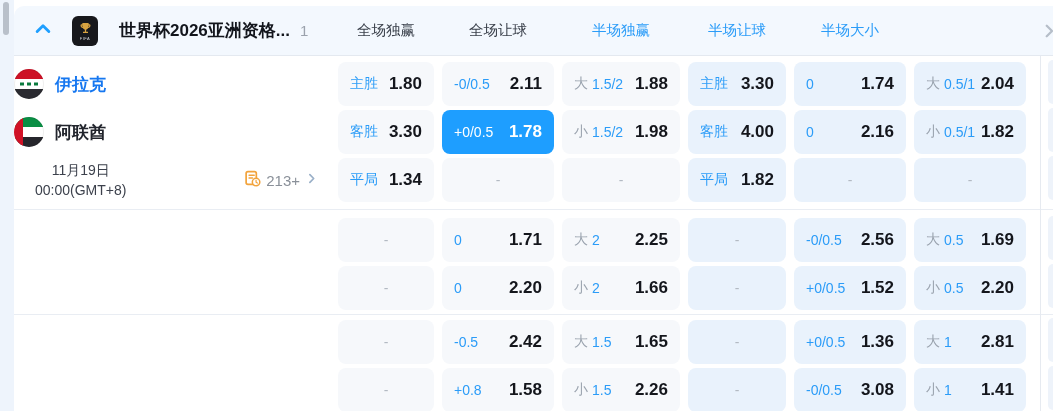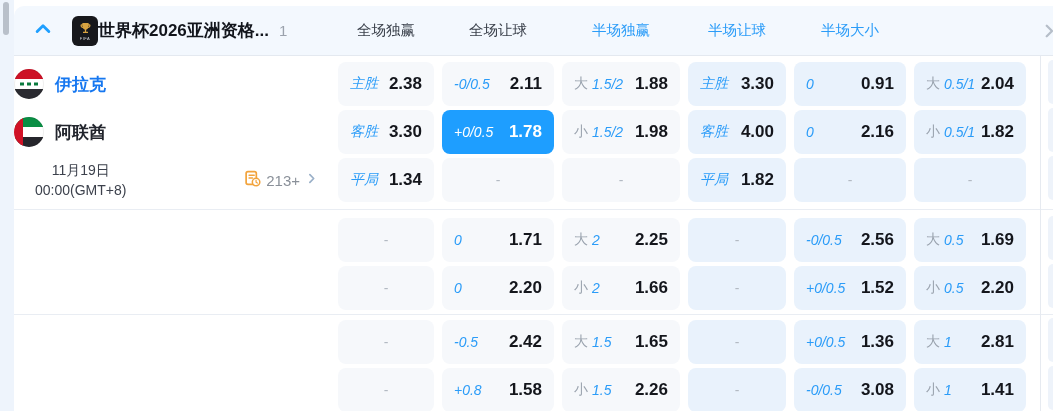--- a/index.html
+++ b/index.html
@@ -13,21 +13,21 @@
   .card { position:relative; margin-left:14px; width:1039px; height:411px; padding-top:6px; background:#fff; overflow:hidden; }
 
   .row-grid { display:grid; grid-template-columns:316px 96px 112px 118px 98px 112px 112px; column-gap:8px; align-items:center; }
 
   
   .lg-header { position:relative; height:50px; background:#f3f8fe; border-bottom:1px solid #e4e9f0; border-radius:10px 0 0 0; }
   .lg-left { display:flex; align-items:center; padding-left:19px; gap:0; }
   .collapse-btn { width:20px; height:20px; display:flex; align-items:center; justify-content:center; cursor:pointer; }
   .trophy-badge { width:26px; height:30px; margin-left:19px; background:#17181c; border-radius:6px; display:flex; flex-direction:column; align-items:center; justify-content:center; }
   .trophy-badge .fifa { color:#cfd2d8; font-size:4px; letter-spacing:.5px; line-height:5px; }
-  .lg-title { margin-left:0; font-size:17px; font-weight:700; color:#12151c; white-space:nowrap; }
+  .lg-title { margin-left:21px; font-size:17px; font-weight:700; color:#12151c; white-space:nowrap; }
   .lg-count { margin-left:10px; font-size:15px; color:#9ba2ad; font-weight:400; }
   .hcol { text-align:center; font-size:14.5px; color:#3a404b; }
   .hcol.half { color:#2b9cf8; }
   .hdr-more { position:absolute; right:-5px; top:16px; }
 
   
   .rows { padding-top:4px; }
   .odds-row { height:48px; }
   .group-divider { height:1px; background:#e9edf3; }
   .gd1 { margin:5px 0 6px; }
@@ -45,21 +45,21 @@
 
   
   .info-cell { display:flex; align-items:center; padding-left:21px; padding-right:12px; }
   .date-block { text-align:center; font-size:14px; color:#3c414c; line-height:20px; }
   .more-link { margin-left:auto; display:flex; align-items:center; gap:5px; cursor:pointer;justify-content:center; }
   .more-count { font-size:15px; color:#8a9099; }
 
   
   .cell { height:44px; border-radius:8px; background:#f6f8fb; display:flex; align-items:center; padding:0 12px; font-size:14px; cursor:pointer; }
   .cell .pre { color:#9aa3ae; margin-right:4px; }
-  .cell .lbl { color:#2b9cf8;font-style:italic; }
+  .cell .lbl { color:#2b9cf8; }
   .cell .val { margin-left:auto; font-weight:700; font-size:17px; color:#14161c; }
   .cell.half { background:#e9f2fc; }
   .cell.hl { background:#1e9eff; }
   .cell.hl .lbl, .cell.hl .val { color:#fff; }
   .cell.empty { justify-content:center; cursor:default; }
   .cell.empty .val { margin-left:0; color:#b3bac3; font-weight:400; font-size:14px; }
 
   
   .vline { position:absolute; left:1026px; top:56px; bottom:0; width:1px; background:#e6eaf0; }
   .sliver { position:absolute; left:1034px; width:5px; height:44px; background:#eef3fa; border-radius:6px 0 0 6px; }
@@ -108,38 +108,38 @@
 
       <div class="row-grid odds-row">
         <div class="team">
           <div class="flag flag-iraq">
               <div class="takbir"></div>
             </div>
           <span class="team-name fav">伊拉克</span>
         </div>
         <div class="cell">
             <span class="lbl">主胜</span>
-            <span class="val">2.38</span>
+            <span class="val">1.80</span>
           </div>
         <div class="cell">
             <span class="lbl">-0/0.5</span>
             <span class="val">2.11</span>
           </div>
         <div class="cell">
             <span class="pre">大</span>
             <span class="lbl">1.5/2</span>
             <span class="val">1.88</span>
           </div>
         <div class="cell half">
             <span class="lbl">主胜</span>
             <span class="val">3.30</span>
           </div>
         <div class="cell half">
             <span class="lbl">0</span>
-            <span class="val">0.91</span>
+            <span class="val">1.74</span>
           </div>
         <div class="cell half">
             <span class="pre">大</span>
             <span class="lbl">0.5/1</span>
             <span class="val">2.04</span>
           </div>
       </div>
 
       <div class="row-grid odds-row">
         <div class="team">

